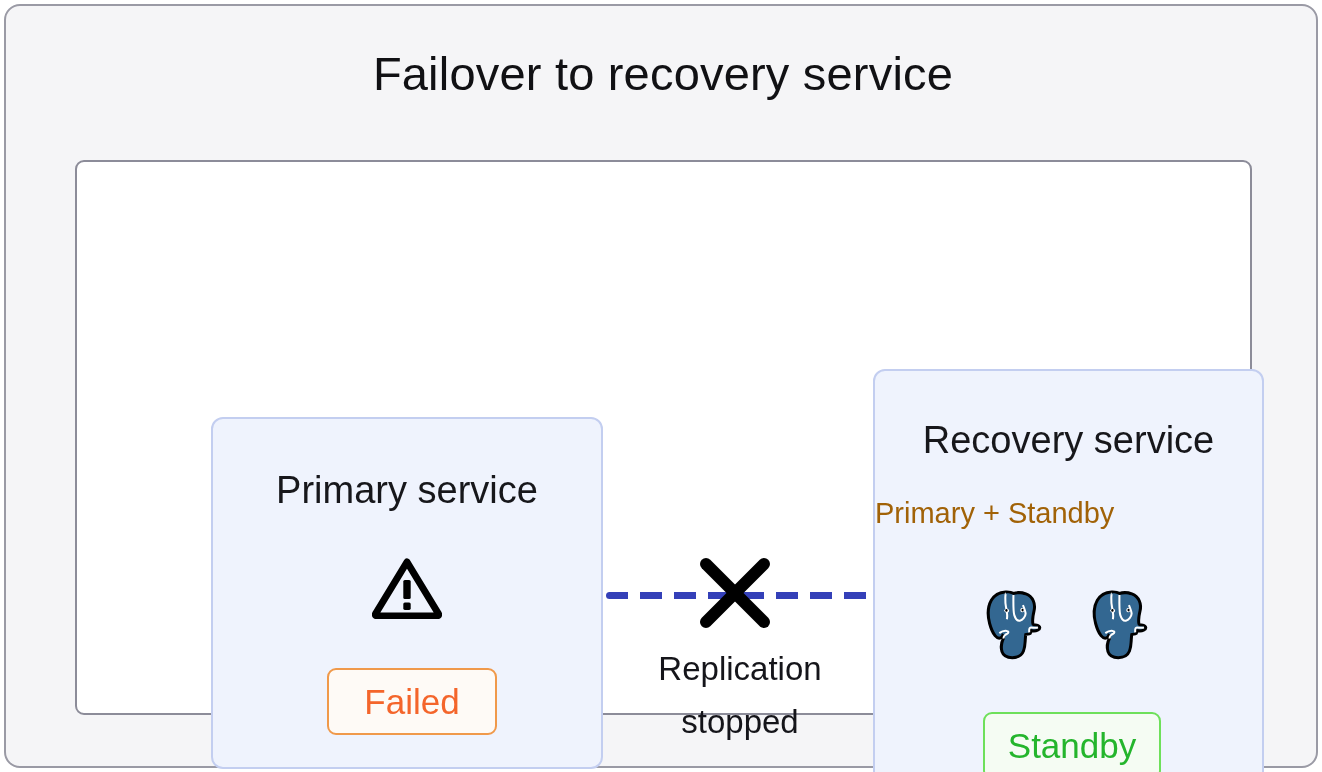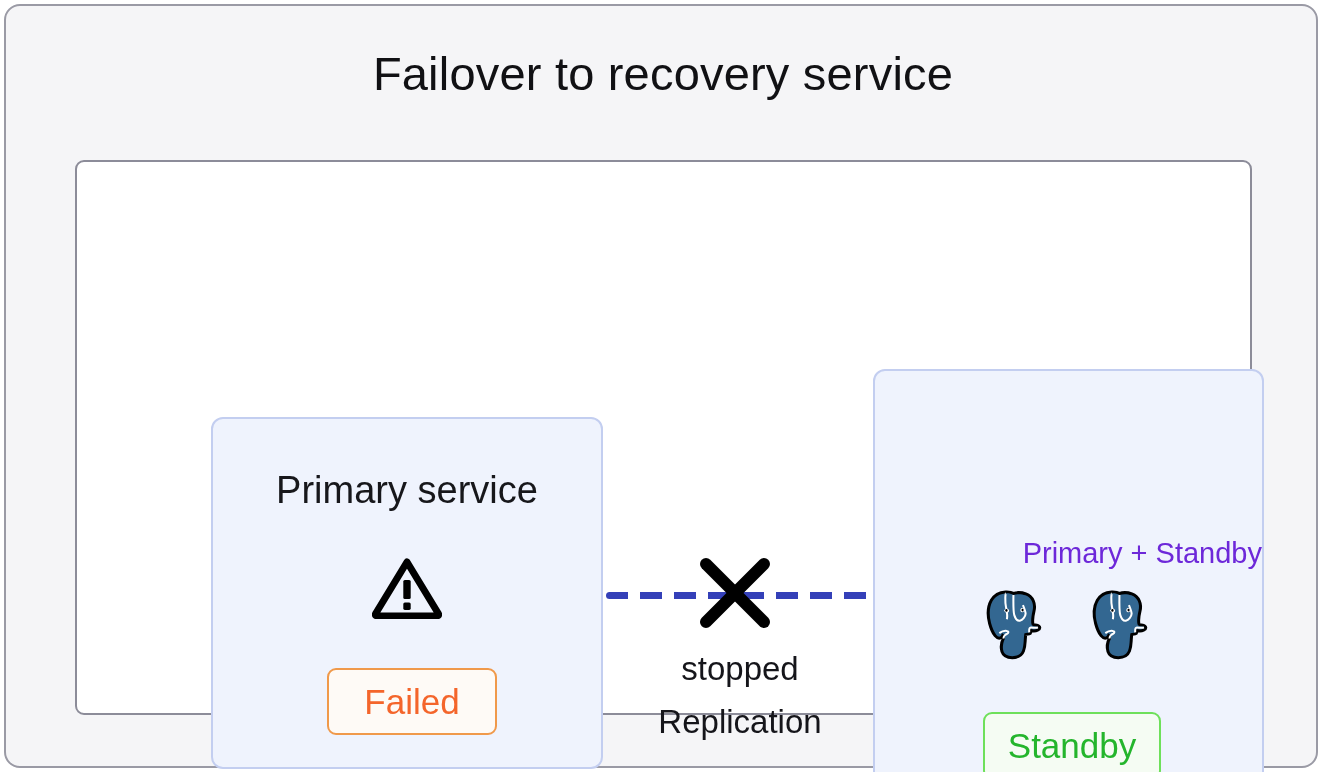--- a/index.html
+++ b/index.html
@@ -88,26 +88,25 @@
     white-space: nowrap;
   }
   .box-primary .box-title { top: 50px; }
   .box-recovery .box-title { top: 48px; }
 
   .box-subtitle {
     position: absolute;
     left: 0;
     top: 126px;
     width: 100%;
-    text-align: right;
+    text-align: left;
     font-size: 29px;
     font-weight: 400;
-    color: #6d28d9;
+    color: #a16207;
     white-space: nowrap;
-    margin-top: 40px;
   }
 
   
   .warn-wrap {
     position: absolute;
     left: 0;
     top: 138px;
     width: 100%;
     display: flex;
     justify-content: center;
@@ -214,26 +213,27 @@
     </div>
 
     <div class="link-line"></div>
 
     <svg class="link-x" viewBox="0 0 72 72">
       <line x1="7" y1="7" x2="65" y2="65" stroke="#000000" stroke-width="12" stroke-linecap="round"></line>
       <line x1="65" y1="7" x2="7" y2="65" stroke="#000000" stroke-width="12" stroke-linecap="round"></line>
     </svg>
 
     <div class="link-label">
+      <div>Replication</div>
       <div>stopped</div>
-      <div>Replication</div>
     </div>
 
     <div class="service-box box-recovery">
 
+      <div class="box-title">Recovery service</div>
 
       <div class="box-subtitle">Primary + Standby</div>
 
       <div class="pg-row">
 
         <svg width="76" height="78" viewBox="0 0 76 78">
           <g transform="translate(4,4) scale(0.78)">
             <path d="M60.5 50.5c.5-4 .3-4.6 3.3-4 .8.1 1.8.2 2.8.2 3.2 0 5.6-1.3 5.6-2.2 0-2-5-1.3-7.3-2.4
                      -3-1.4-1.9-11.7-.1-19.2C67 14.2 63.6 6 55.6 3 51.4 1.4 45.6.8 40.3 2.5
                      37.8 1.1 34.3.3 30.4.5 23 .9 17 4.3 13.6 10.3 9.4 17.7 8.8 28.3 11.6 38.6

